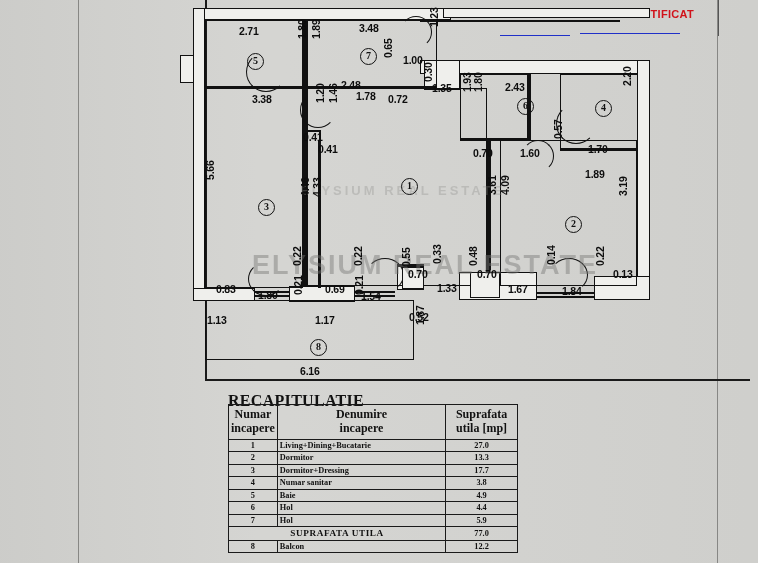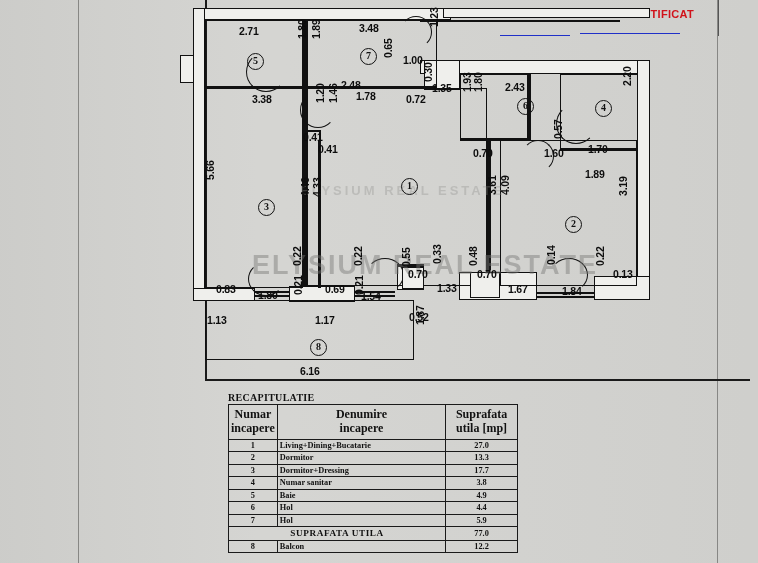--- a/index.html
+++ b/index.html
@@ -76,21 +76,21 @@
     font-family:"Liberation Sans", sans-serif;white-space:nowrap;letter-spacing:-.2px;
   }
   .dim.v{transform:rotate(-90deg);transform-origin:left top;}
   
   .arc{position:absolute;border:1.1px solid #111;border-radius:50%;
        border-right-color:transparent;border-top-color:transparent;background:transparent;}
   .arc2{position:absolute;border:1.1px solid #111;border-radius:50%;
        border-left-color:transparent;border-bottom-color:transparent;background:transparent;}
   
   #recap-title{
-    position:absolute;left:228px;top:392px;font-size:10px;font-weight:700;
+    position:absolute;left:228px;top:392px;font-size:16px;font-weight:700;
     color:#111;letter-spacing:.3px;font-family:"Liberation Serif", serif;
   }
   #recap{
     position:absolute;left:228px;top:404px;width:290px;
     border-collapse:collapse;
     font-family:"Liberation Serif", serif;
     color:#111;background:transparent;
   }
   #recap td,#recap th{
     border:1px solid #1a1a1a;
@@ -206,32 +206,32 @@
       <div class="dim" style="left: 359px; top: 22px;">3.48</div>
       <div class="dim v" style="left: 296px; top: 39px;">1.80</div>
       <div class="dim v" style="left: 310px; top: 39px;">1.89</div>
       <div class="dim v" style="left: 428px; top: 27px;">1.23</div>
       <div class="dim" style="left: 403px; top: 54px;">1.00</div>
       <div class="dim v" style="left: 382px; top: 58px;">0.65</div>
       <div class="dim" style="left: 505px; top: 81px;">2.43</div>
       <div class="dim" style="left: 252px; top: 93px;">3.38</div>
       <div class="dim" style="left: 341px; top: 79px;">2.48</div>
       <div class="dim" style="left: 356px; top: 90px;">1.78</div>
-      <div class="dim" style="left: 406px; top: 93px;">0.72</div>
+      <div class="dim" style="left: 388px; top: 93px;">0.72</div>
       <div class="dim v" style="left: 422px; top: 82px;">0.30</div>
       <div class="dim" style="left: 432px; top: 82px;">1.35</div>
       <div class="dim v" style="left: 461px; top: 92px;">1.93</div>
       <div class="dim v" style="left: 472px; top: 92px;">1.80</div>
       <div class="dim v" style="left: 621px; top: 86px;">2.20</div>
       <div class="dim v" style="left: 314px; top: 103px;">1.20</div>
       <div class="dim v" style="left: 327px; top: 103px;">1.46</div>
       <div class="dim" style="left: 303px; top: 131px;">0.41</div>
       <div class="dim" style="left: 318px; top: 143px;">0.41</div>
       <div class="dim" style="left: 473px; top: 147px;">0.70</div>
-      <div class="dim" style="left: 544px; top: 147px;">1.60</div>
+      <div class="dim" style="left: 520px; top: 147px;">1.60</div>
       <div class="dim v" style="left: 552px; top: 139px;">0.57</div>
       <div class="dim" style="left: 588px; top: 143px;">1.70</div>
       <div class="dim" style="left: 585px; top: 168px;">1.89</div>
       <div class="dim v" style="left: 204px; top: 180px;">5.66</div>
       <div class="dim v" style="left: 299px; top: 197px;">4.46</div>
       <div class="dim v" style="left: 311px; top: 197px;">4.33</div>
       <div class="dim v" style="left: 486px; top: 195px;">3.61</div>
       <div class="dim v" style="left: 499px; top: 195px;">4.09</div>
       <div class="dim v" style="left: 617px; top: 196px;">3.19</div>
       <div class="dim" style="left: 216px; top: 283px;">0.83</div>

